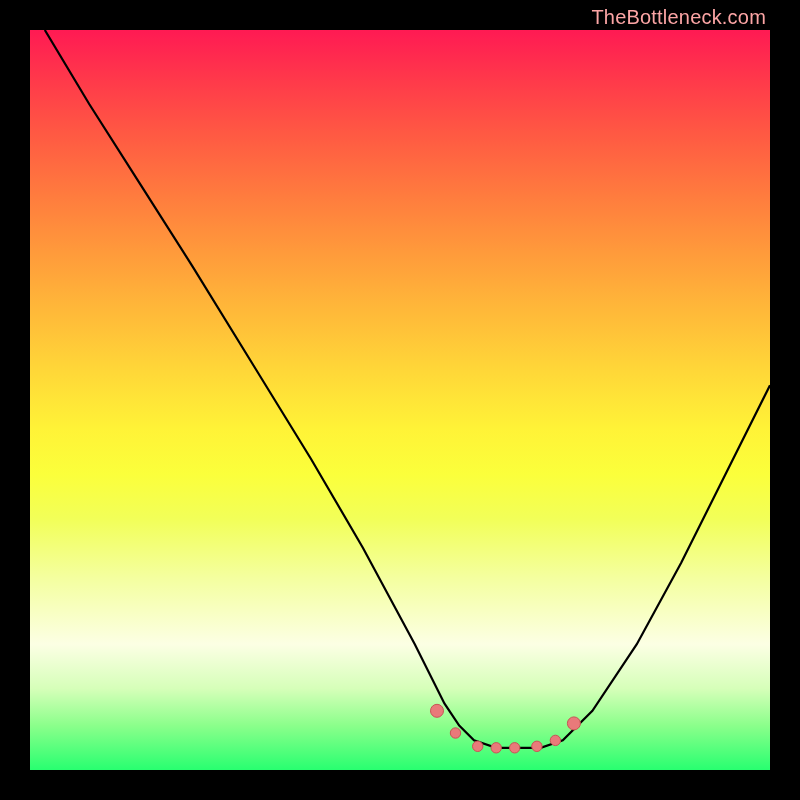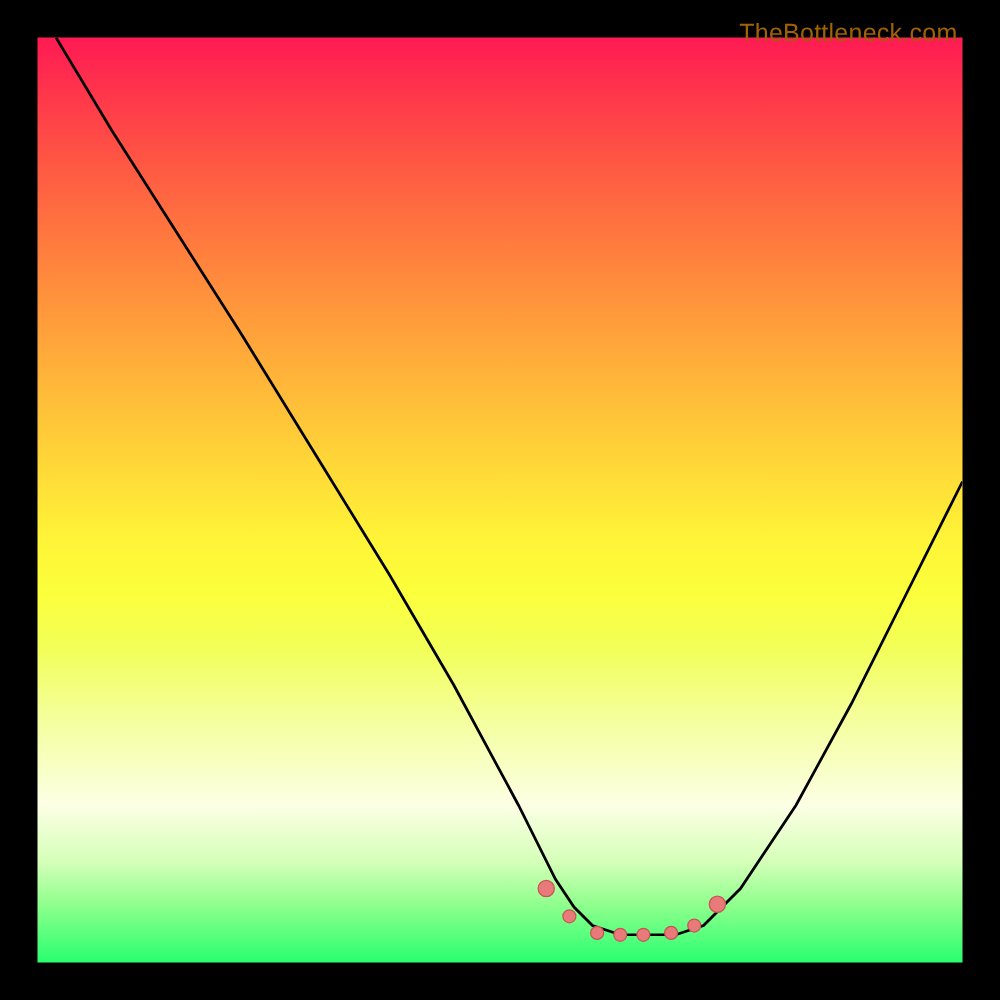--- a/index.html
+++ b/index.html
@@ -38,23 +38,23 @@
       #f2ff58 66%,
       #f4ff9f 74%,
       #fcffe4 83%,
       #d6ffb9 89%,
       #8bff8b 94%,
       #28ff70 100%
     );
   }
   .watermark {
     position: absolute;
-    top: 16px;
+    top: 6px;
     right: 34px;
-    color: #a16207;
+    color: #fca5a5;
     font-size: 20px;
     font-weight: 500;
     letter-spacing: 0.2px;
     user-select: none;
   }
   svg.curve {
     position: absolute;
     top: 0;
     left: 0;
   }

